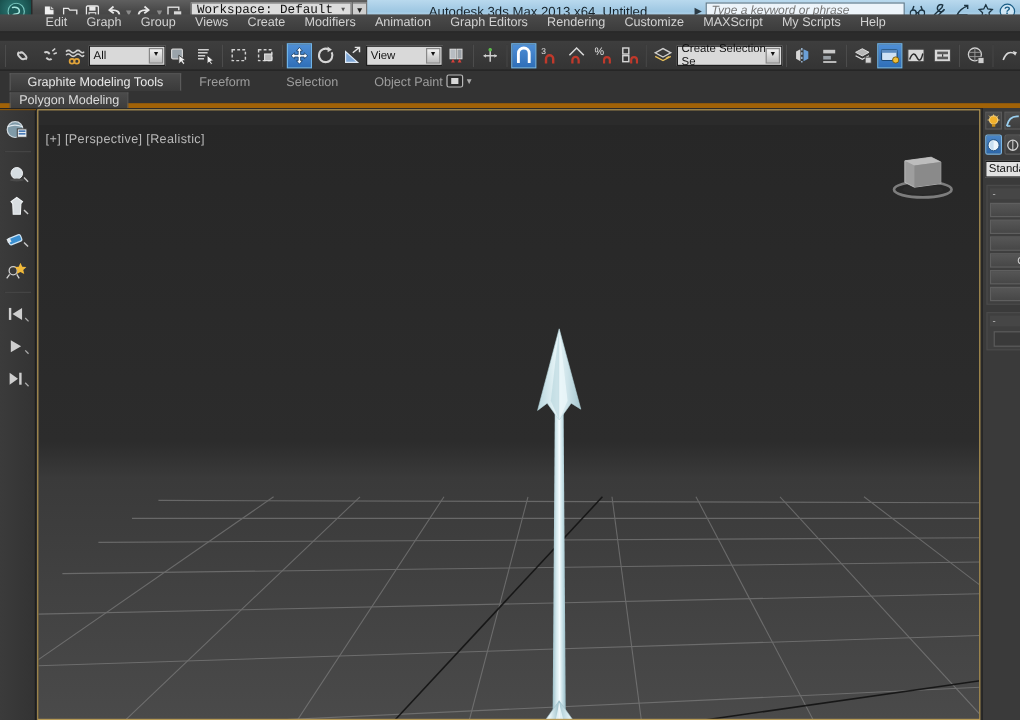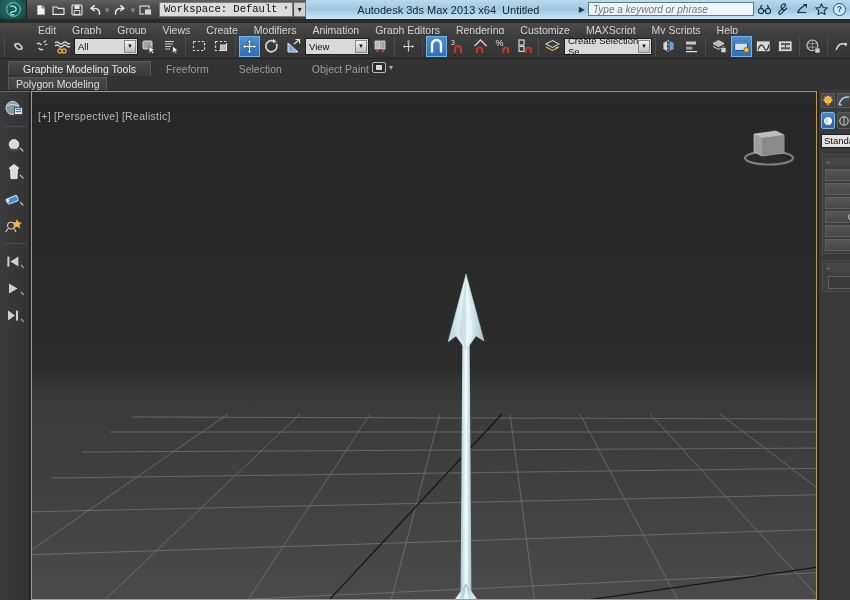--- a/index.html
+++ b/index.html
@@ -63,21 +63,21 @@
     font-family: "Liberation Sans", sans-serif; font-size: 10px; font-style: italic; color: #3d4b55;
   }
   .helpicons { position: absolute; right: 4px; top: 2px; display: flex; align-items: center; gap: 5px; }
   .hicon { width: 14px; height: 14px; display: flex; align-items: center; justify-content: center;
            color: #1d3442; font-size: 11px; }
   .hicon.circ { border: 1.4px solid #1a5d85; border-radius: 50%; color: #1a5d85; font-size: 9px;
                 font-weight: bold; width: 13px; height: 13px; background: #cfe6f5; }
 
   
   .menubar {
-    position: absolute; left: 0; top: 23px; width: 850px; height: 15px;
+    position: absolute; left: 0; top: 12px; width: 850px; height: 15px;
     background: linear-gradient(180deg,#4b4b4b 0%,#3c3c3c 100%);
     display: flex; align-items: center; padding-left: 30px;
     border-bottom: 1px solid #2a2a2a;
   }
   .menubar .mi {
     padding: 0 8px; height: 15px; line-height: 15px;
     font-size: 10.5px; color: #d2d2d2; white-space: nowrap;
   }
 
   
@@ -103,21 +103,21 @@
     position: absolute; right: 1px; top: 1px; width: 12px; height: 13px;
     background: linear-gradient(180deg,#f2f2f2,#bdbdbd); border: 1px solid #888;
     display: flex; align-items: center; justify-content: center; font-size: 6px; color: #111;
   }
   .combo.w62 { width: 64px; }
   .combo.w90 { width: 88px; }
 
   
   .ribbon {
     position: absolute; left: 0; top: 59px; width: 850px; height: 33px;
-    background: #333333; border-bottom: 1px solid #a16207;
+    background: #333333; border-bottom: 6px solid #a16207;
   }
   .ribtabs { position: absolute; left: 8px; top: 2px; height: 15px; display: flex; gap: 0; }
   .ribtab {
     height: 15px; line-height: 15px; padding: 0 14px; font-size: 10.5px; color: #9d9d9d;
     border: 1px solid transparent; white-space: nowrap;
   }
   .ribtab.active {
     background: linear-gradient(180deg,#4a4a4a,#3b3b3b); color: #e8e8e8;
     border: 1px solid #5a5a5a; border-bottom-color: #3b3b3b;
   }

